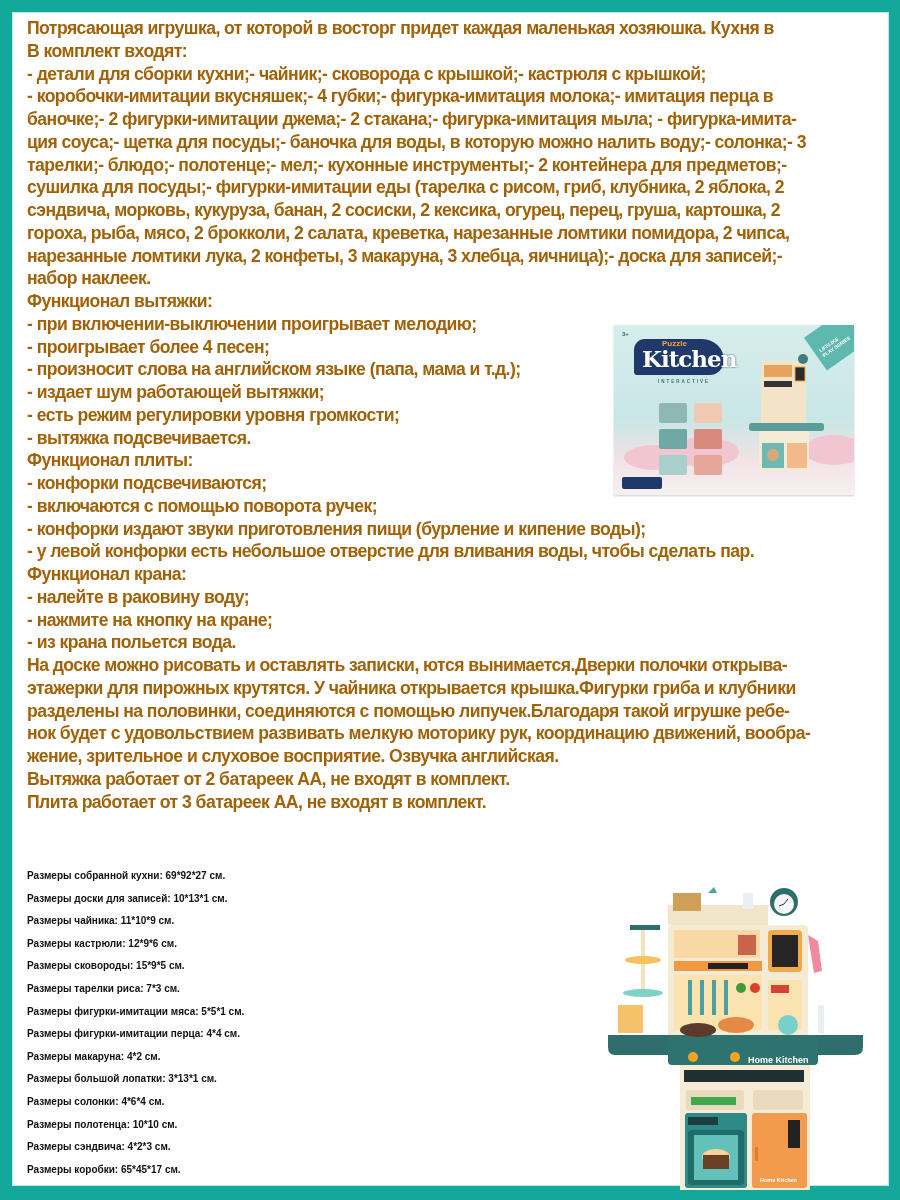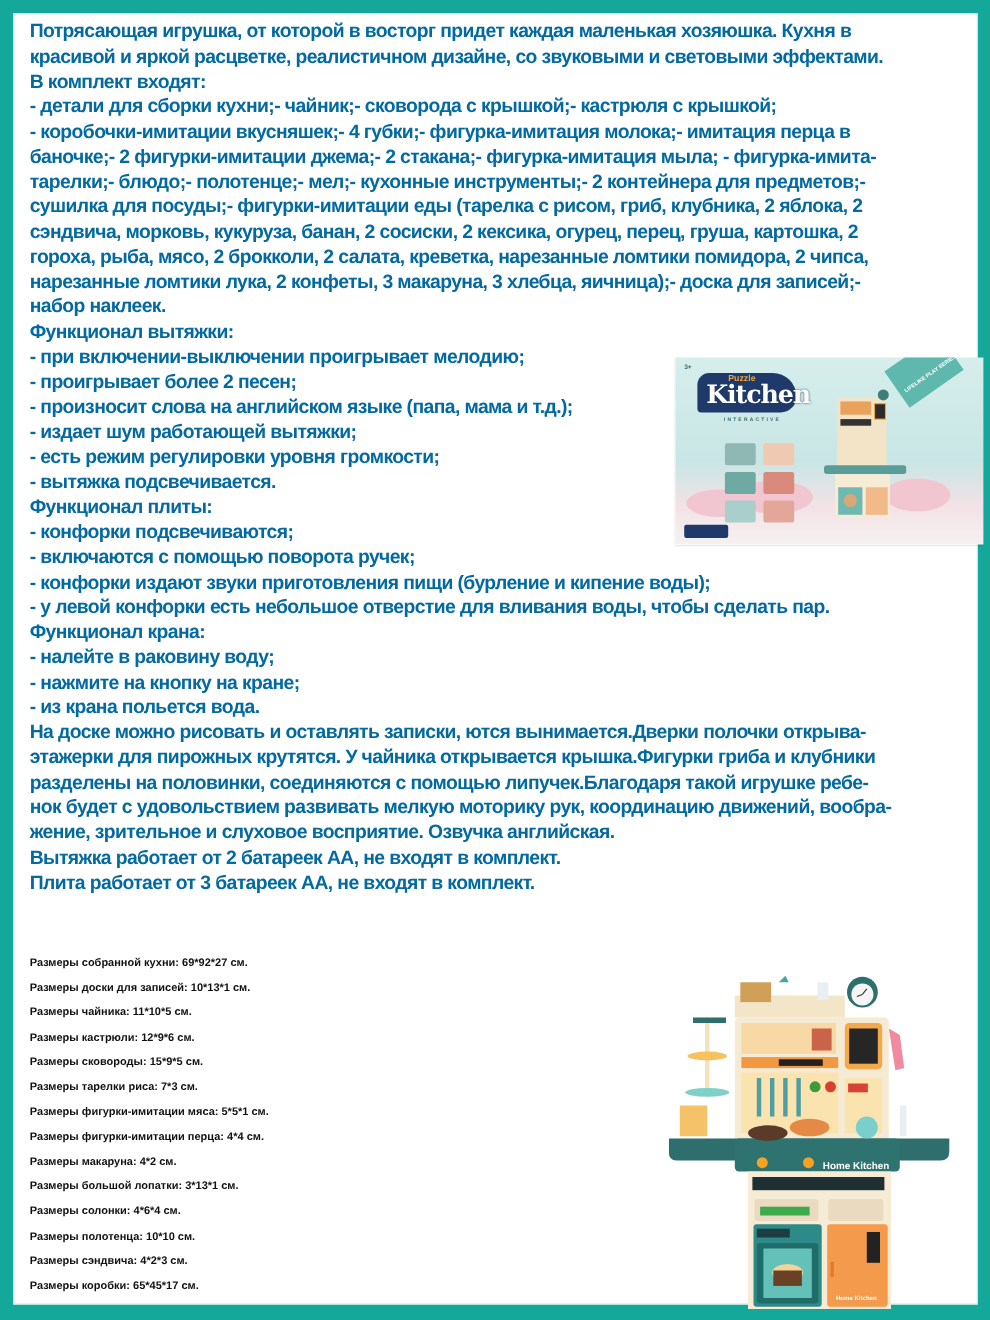--- a/index.html
+++ b/index.html
@@ -8,32 +8,32 @@
       background: #14a89a;
       font-family: "Liberation Sans", sans-serif;
     }
     .card {
       position: absolute; left: 12px; top: 12px; width: 877px; height: 1174px;
       background: #ffffff;
       box-shadow: inset 0 0 0 1px #bfe9e4;
     }
     .desc {
       position: absolute; left: 15px; top: 5px; width: 860px;
-      font-size: 17.6px; line-height: 22.75px; font-weight: bold; color: #0369a1;
+      font-size: 17.6px; line-height: 22.75px; font-weight: bold; color: #a16207;
       letter-spacing: -0.55px;
     }
     .line { white-space: nowrap; display: block; height: 22.75px; }
     .sizes {
       position: absolute; left: 15px; top: 853px;
       font-size: 10px; line-height: 22.6px; font-weight: bold; color: #111;
     }
     .sizes .line { height: 22.6px; }
     
     .box-photo {
-      position: absolute; left: 602px; top: 313px; width: 280px; height: 170px;
+      position: absolute; left: 602px; top: 313px; width: 240px; height: 170px;
       background: linear-gradient(180deg, #d6eeec 0%, #c8e6e5 55%, #f3e2e6 80%, #f5f1f1 100%);
       box-shadow: 0 1px 2px rgba(0,0,0,0.2);
       overflow: hidden;
     }
     .box-age { position:absolute; left:8px; top:6px; font-size:6px; color:#2f6a70; font-weight:bold; }
     .box-logo-bg { position:absolute; left:20px; top:14px; width:90px; height:36px; background:#1f3a6a; border-radius:30px 60px 40px 10px; }
     .box-puzzle { position:absolute; left:48px; top:14px; font-size:8px; font-weight:bold; color:#f4a33b; }
     .box-kitchen { position:absolute; left:28px; top:20px; font-size:23px; font-weight:bold; color:#ffffff; font-family:"DejaVu Serif", serif; letter-spacing:-1px; text-shadow: 0 0 2px #1f3a6a; }
     .box-interactive { position:absolute; left:44px; top:54px; font-size:4.5px; letter-spacing:2px; color:#3b6d74; font-weight:bold; }
     .box-badge { position:absolute; left:196px; top:-8px; width:60px; height:40px; background:#5eb8ae; transform:rotate(-35deg); }
@@ -45,34 +45,34 @@
     
     .kitchen-photo { position:absolute; left:596px; top:873px; width:260px; height:310px; }
   </style>
 </head>
 <body>
 
 <div class="card">
 
   <div class="desc">
     <span class="line">Потрясающая игрушка, от которой в восторг придет каждая маленькая хозяюшка. Кухня в</span>
-    <span class="line">красивой и яркой расцветке, реалистичном дизайне, со звуковыми и световыми эффектами.</span>
     <span class="line">В комплект входят:</span>
     <span class="line">- детали для сборки кухни;- чайник;- сковорода с крышкой;- кастрюля с крышкой;</span>
     <span class="line">- коробочки-имитации вкусняшек;- 4 губки;- фигурка-имитация молока;- имитация перца в</span>
     <span class="line">баночке;- 2 фигурки-имитации джема;- 2 стакана;- фигурка-имитация мыла; - фигурка-имита-</span>
+    <span class="line">ция соуса;- щетка для посуды;- баночка для воды, в которую можно налить воду;- солонка;- 3</span>
     <span class="line">тарелки;- блюдо;- полотенце;- мел;- кухонные инструменты;- 2 контейнера для предметов;-</span>
     <span class="line">сушилка для посуды;- фигурки-имитации еды (тарелка с рисом, гриб, клубника, 2 яблока, 2</span>
     <span class="line">сэндвича, морковь, кукуруза, банан, 2 сосиски, 2 кексика, огурец, перец, груша, картошка, 2</span>
     <span class="line">гороха, рыба, мясо, 2 брокколи, 2 салата, креветка, нарезанные ломтики помидора, 2 чипса,</span>
     <span class="line">нарезанные ломтики лука, 2 конфеты, 3 макаруна, 3 хлебца, яичница);- доска для записей;-</span>
     <span class="line">набор наклеек.</span>
     <span class="line">Функционал вытяжки:</span>
     <span class="line">- при включении-выключении проигрывает мелодию;</span>
-    <span class="line">- проигрывает более 2 песен;</span>
+    <span class="line">- проигрывает более 4 песен;</span>
     <span class="line">- произносит слова на английском языке (папа, мама и т.д.);</span>
     <span class="line">- издает шум работающей вытяжки;</span>
     <span class="line">- есть режим регулировки уровня громкости;</span>
     <span class="line">- вытяжка подсвечивается.</span>
     <span class="line">Функционал плиты:</span>
     <span class="line">- конфорки подсвечиваются;</span>
     <span class="line">- включаются с помощью поворота ручек;</span>
     <span class="line">- конфорки издают звуки приготовления пищи (бурление и кипение воды);</span>
     <span class="line">- у левой конфорки есть небольшое отверстие для вливания воды, чтобы сделать пар.</span>
     <span class="line">Функционал крана:</span>
@@ -84,21 +84,21 @@
     <span class="line">разделены на половинки, соединяются с помощью липучек.Благодаря такой игрушке ребе-</span>
     <span class="line">нок будет с удовольствием развивать мелкую моторику рук, координацию движений, вообра-</span>
     <span class="line">жение, зрительное и слуховое восприятие. Озвучка английская.</span>
     <span class="line">Вытяжка работает от 2 батареек АА, не входят в комплект.</span>
     <span class="line">Плита работает от 3 батареек АА, не входят в комплект.</span>
   </div>
 
   <div class="sizes">
     <span class="line">Размеры собранной кухни: 69*92*27 см.</span>
     <span class="line">Размеры доски для записей: 10*13*1 см.</span>
-    <span class="line">Размеры чайника: 11*10*5 см.</span>
+    <span class="line">Размеры чайника: 11*10*9 см.</span>
     <span class="line">Размеры кастрюли: 12*9*6 см.</span>
     <span class="line">Размеры сковороды: 15*9*5 см.</span>
     <span class="line">Размеры тарелки риса: 7*3 см.</span>
     <span class="line">Размеры фигурки-имитации мяса: 5*5*1 см.</span>
     <span class="line">Размеры фигурки-имитации перца: 4*4 см.</span>
     <span class="line">Размеры макаруна: 4*2 см.</span>
     <span class="line">Размеры большой лопатки: 3*13*1 см.</span>
     <span class="line">Размеры солонки: 4*6*4 см.</span>
     <span class="line">Размеры полотенца: 10*10 см.</span>
     <span class="line">Размеры сэндвича: 4*2*3 см.</span>

